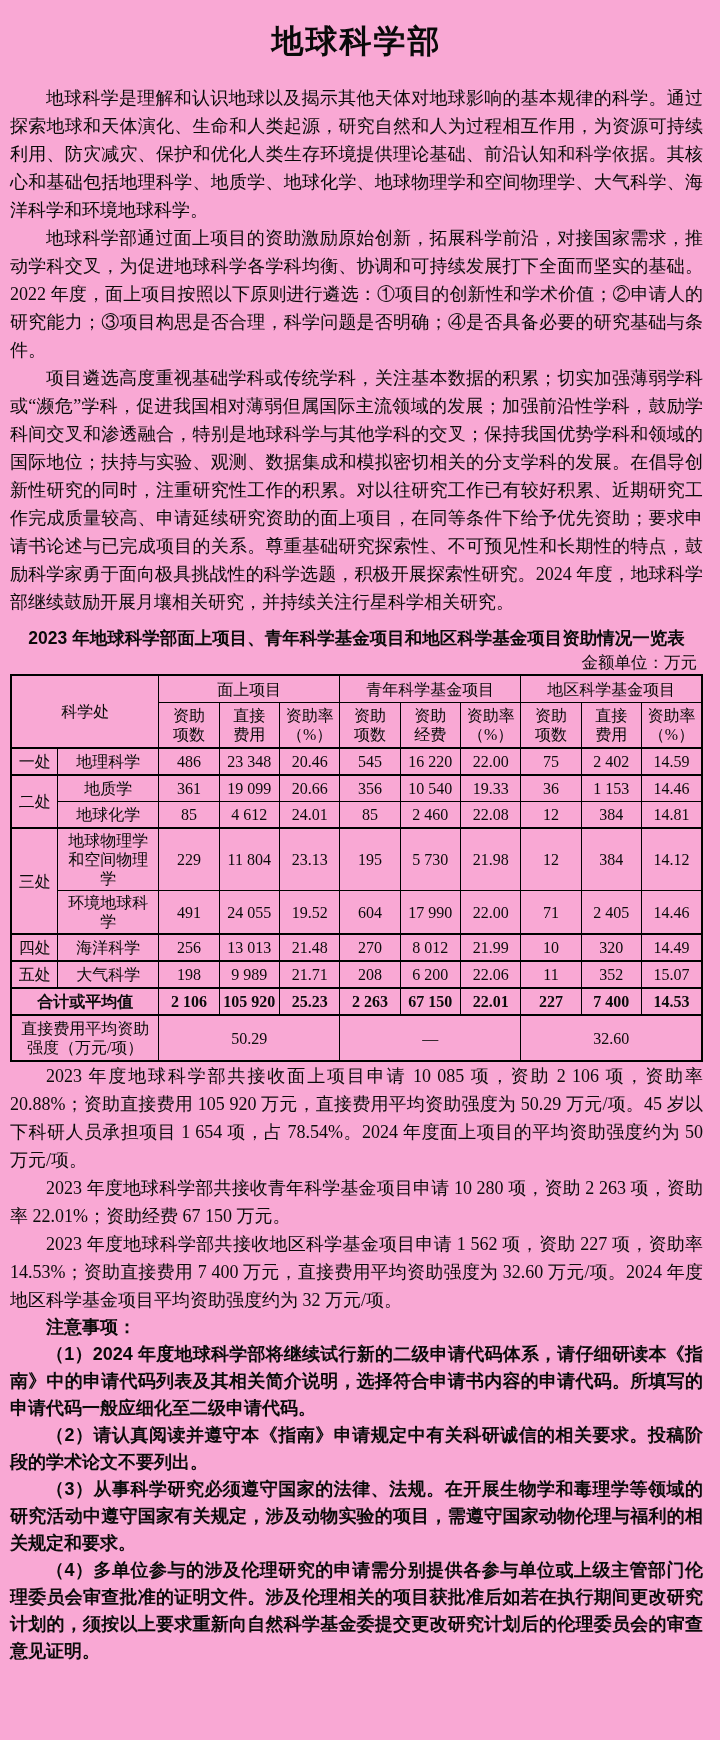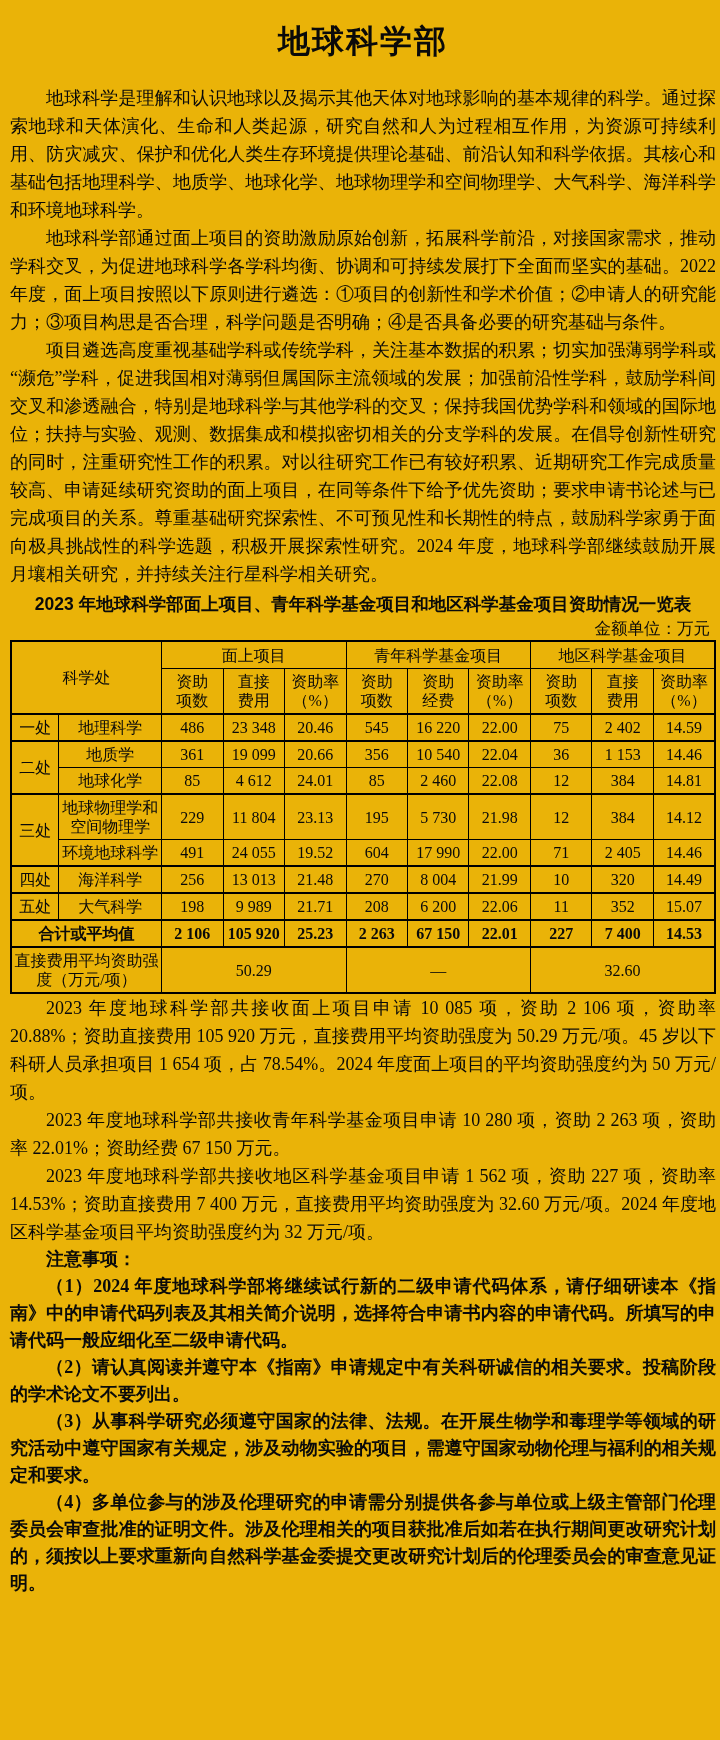--- a/index.html
+++ b/index.html
@@ -1,43 +1,43 @@
 <!DOCTYPE html>
 <html lang="zh"><head>
 <meta charset="utf-8">
 <style>
   html,body{margin:0;padding:0;background:#ffffff;}
   .page{
     width:720px;
     height:1740px;
     box-sizing:border-box;
-    background:#eab308;
+    background:#f9a8d4;
     color:#0a0a0a;
-    padding:20px 4px 24px 10px;
+    padding:20px 17px 24px 10px;
     overflow:hidden;
     font-family:"Liberation Serif","DejaVu Serif",serif;
   }
   h1.doc-title{
     margin:0 0 22px 0;
     text-align:center;
     font-size:32px;
     line-height:42px;
     font-weight:700;
     letter-spacing:2px;
     font-family:"Liberation Serif","DejaVu Serif",serif;
   }
   p.body-para{
     margin:0;
     font-size:18px;
     line-height:28px;
     text-align:justify;
     text-indent:2em;
   }
   .table-title{
-    margin-top:4px;
+    margin-top:10px;
     text-align:center;
     font-size:17.5px;
     line-height:25px;
     font-weight:700;
     font-family:"Liberation Sans","DejaVu Sans",sans-serif;
   }
   .unit-note{
     text-align:right;
     font-size:16.5px;
     line-height:23px;
@@ -65,21 +65,21 @@
   .fund-table .bold{font-weight:700;}
   .fund-table .tall td{height:40px;}
   .after-table{margin-top:28px;}
   .notes-heading,.note-item{
     margin:0;
     font-size:18px;
     line-height:27px;
     text-align:justify;
     text-indent:2em;
     font-weight:700;
-    font-family:Liberation Serif, serif;
+    font-family:Liberation Sans, sans-serif;
   }
 </style>
 </head>
 <body>
 
 <div class="page">
 
   <h1 class="doc-title">地球科学部</h1>
 
   <p class="body-para">地球科学是理解和认识地球以及揭示其他天体对地球影响的基本规律的科学。通过探索地球和天体演化、生命和人类起源，研究自然和人为过程相互作用，为资源可持续利用、防灾减灾、保护和优化人类生存环境提供理论基础、前沿认知和科学依据。其核心和基础包括地理科学、地质学、地球化学、地球物理学和空间物理学、大气科学、海洋科学和环境地球科学。</p>
@@ -146,21 +146,21 @@
         <td>14.59</td>
       </tr>
       <tr class="grp">
         <td rowspan="2">二处</td>
         <td>地质学</td>
         <td>361</td>
         <td>19 099</td>
         <td>20.66</td>
         <td>356</td>
         <td>10 540</td>
-        <td>22.04</td>
+        <td>19.33</td>
         <td>36</td>
         <td>1 153</td>
         <td>14.46</td>
       </tr>
       <tr>
         <td>地球化学</td>
         <td>85</td>
         <td>4 612</td>
         <td>24.01</td>
         <td>85</td>
@@ -195,21 +195,21 @@
         <td>2 405</td>
         <td>14.46</td>
       </tr>
       <tr class="grp">
         <td>四处</td>
         <td>海洋科学</td>
         <td>256</td>
         <td>13 013</td>
         <td>21.48</td>
         <td>270</td>
-        <td>8 004</td>
+        <td>8 012</td>
         <td>21.99</td>
         <td>10</td>
         <td>320</td>
         <td>14.49</td>
       </tr>
       <tr class="grp">
         <td>五处</td>
         <td>大气科学</td>
         <td>198</td>
         <td>9 989</td>

